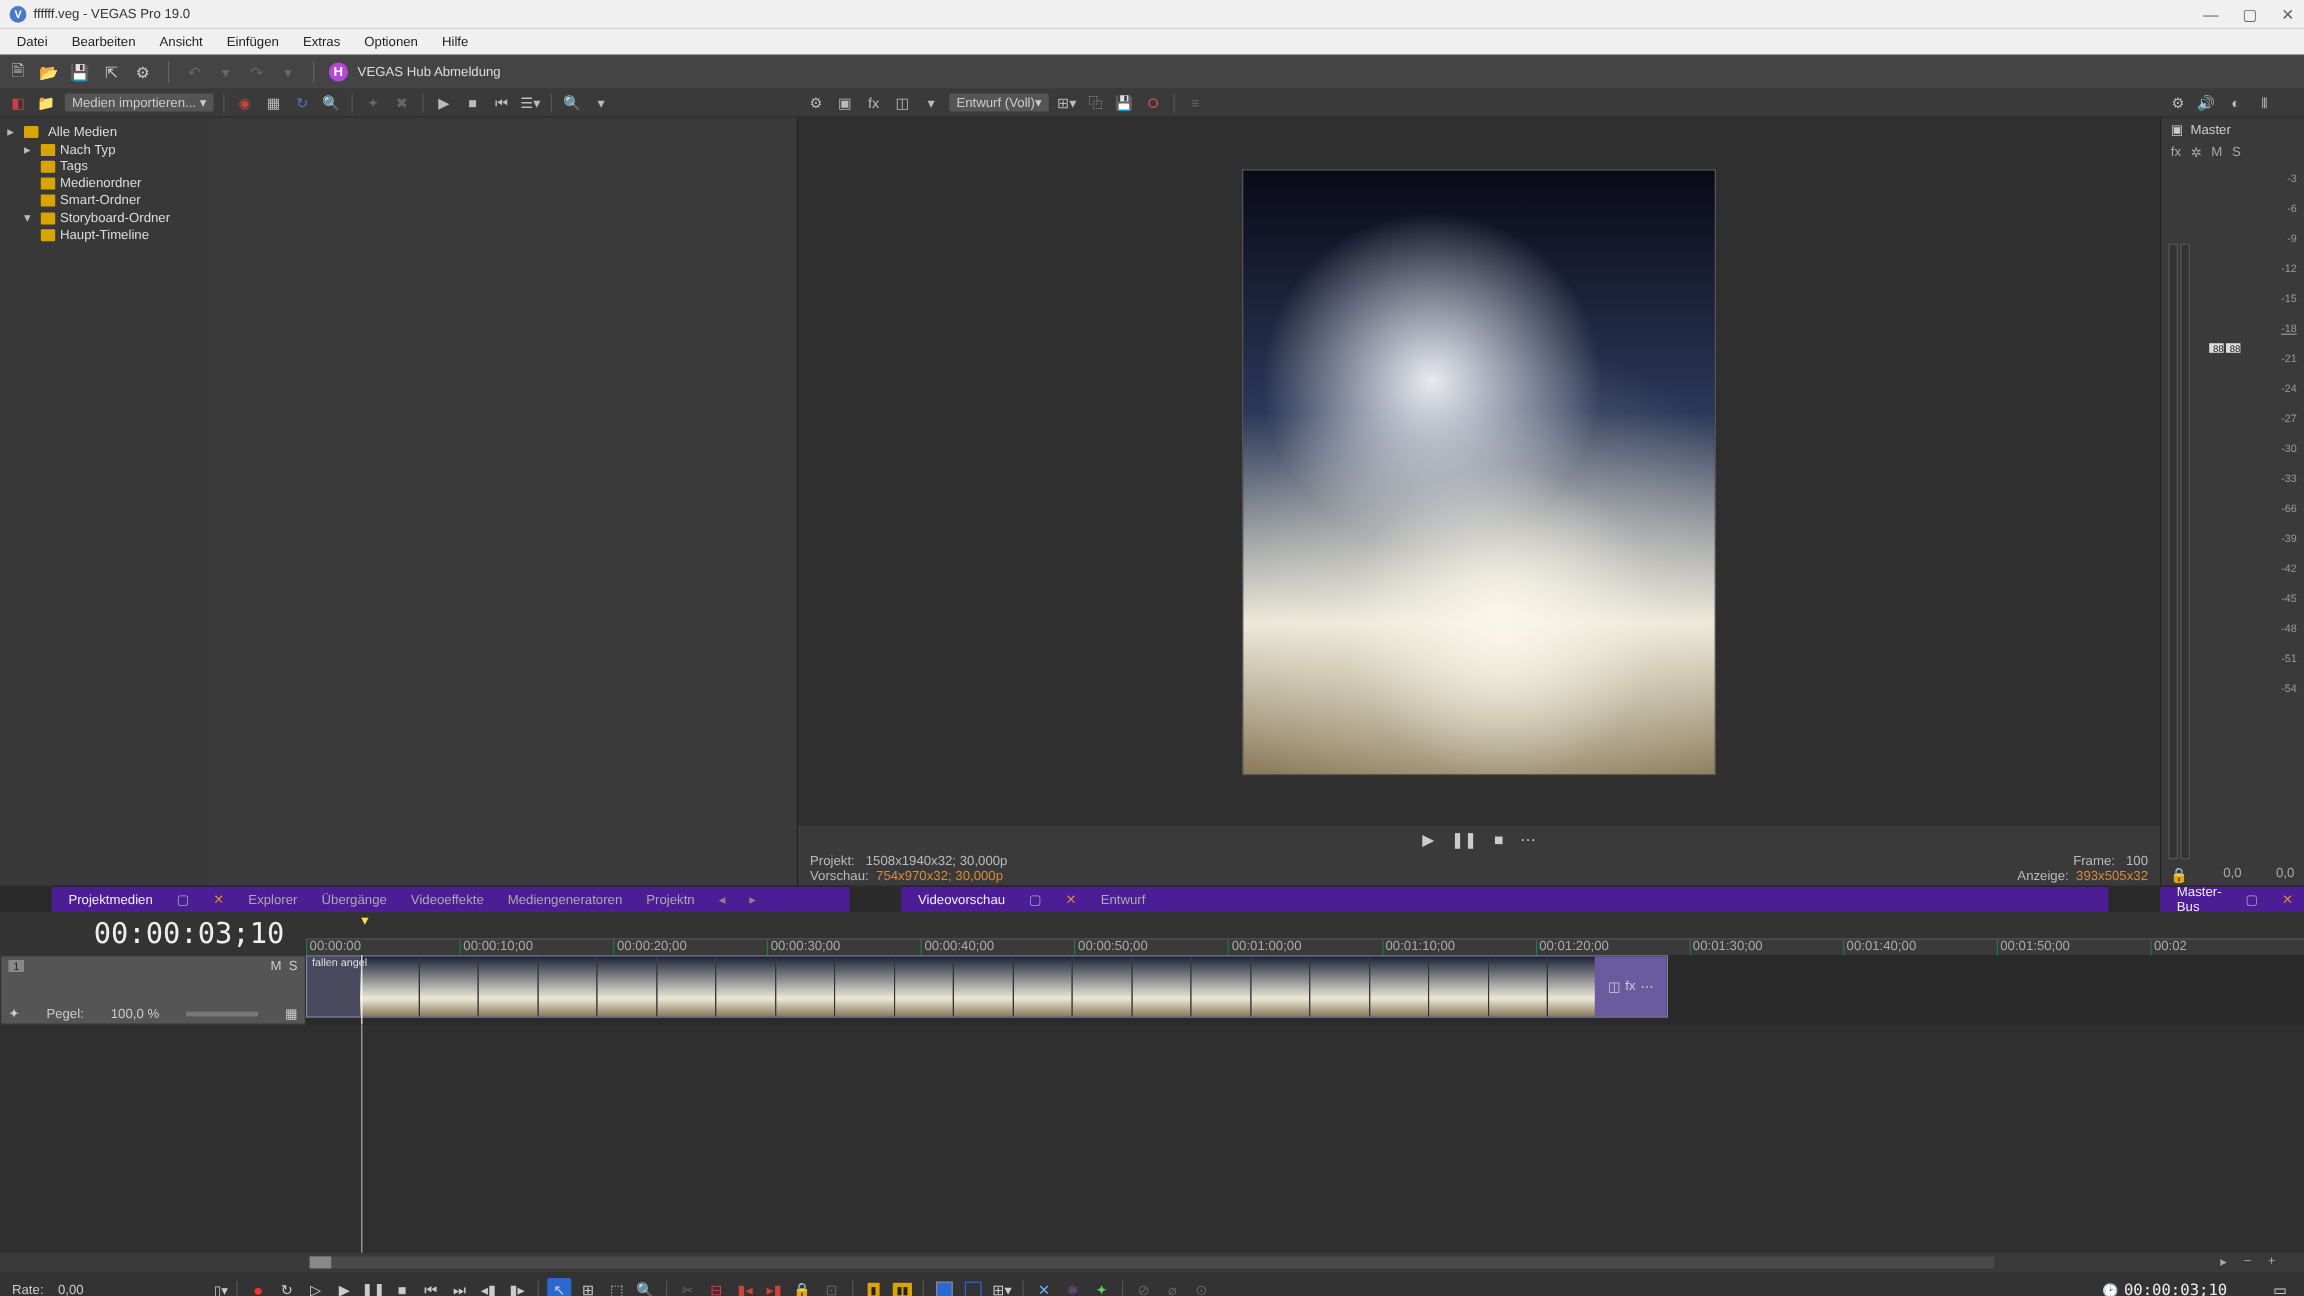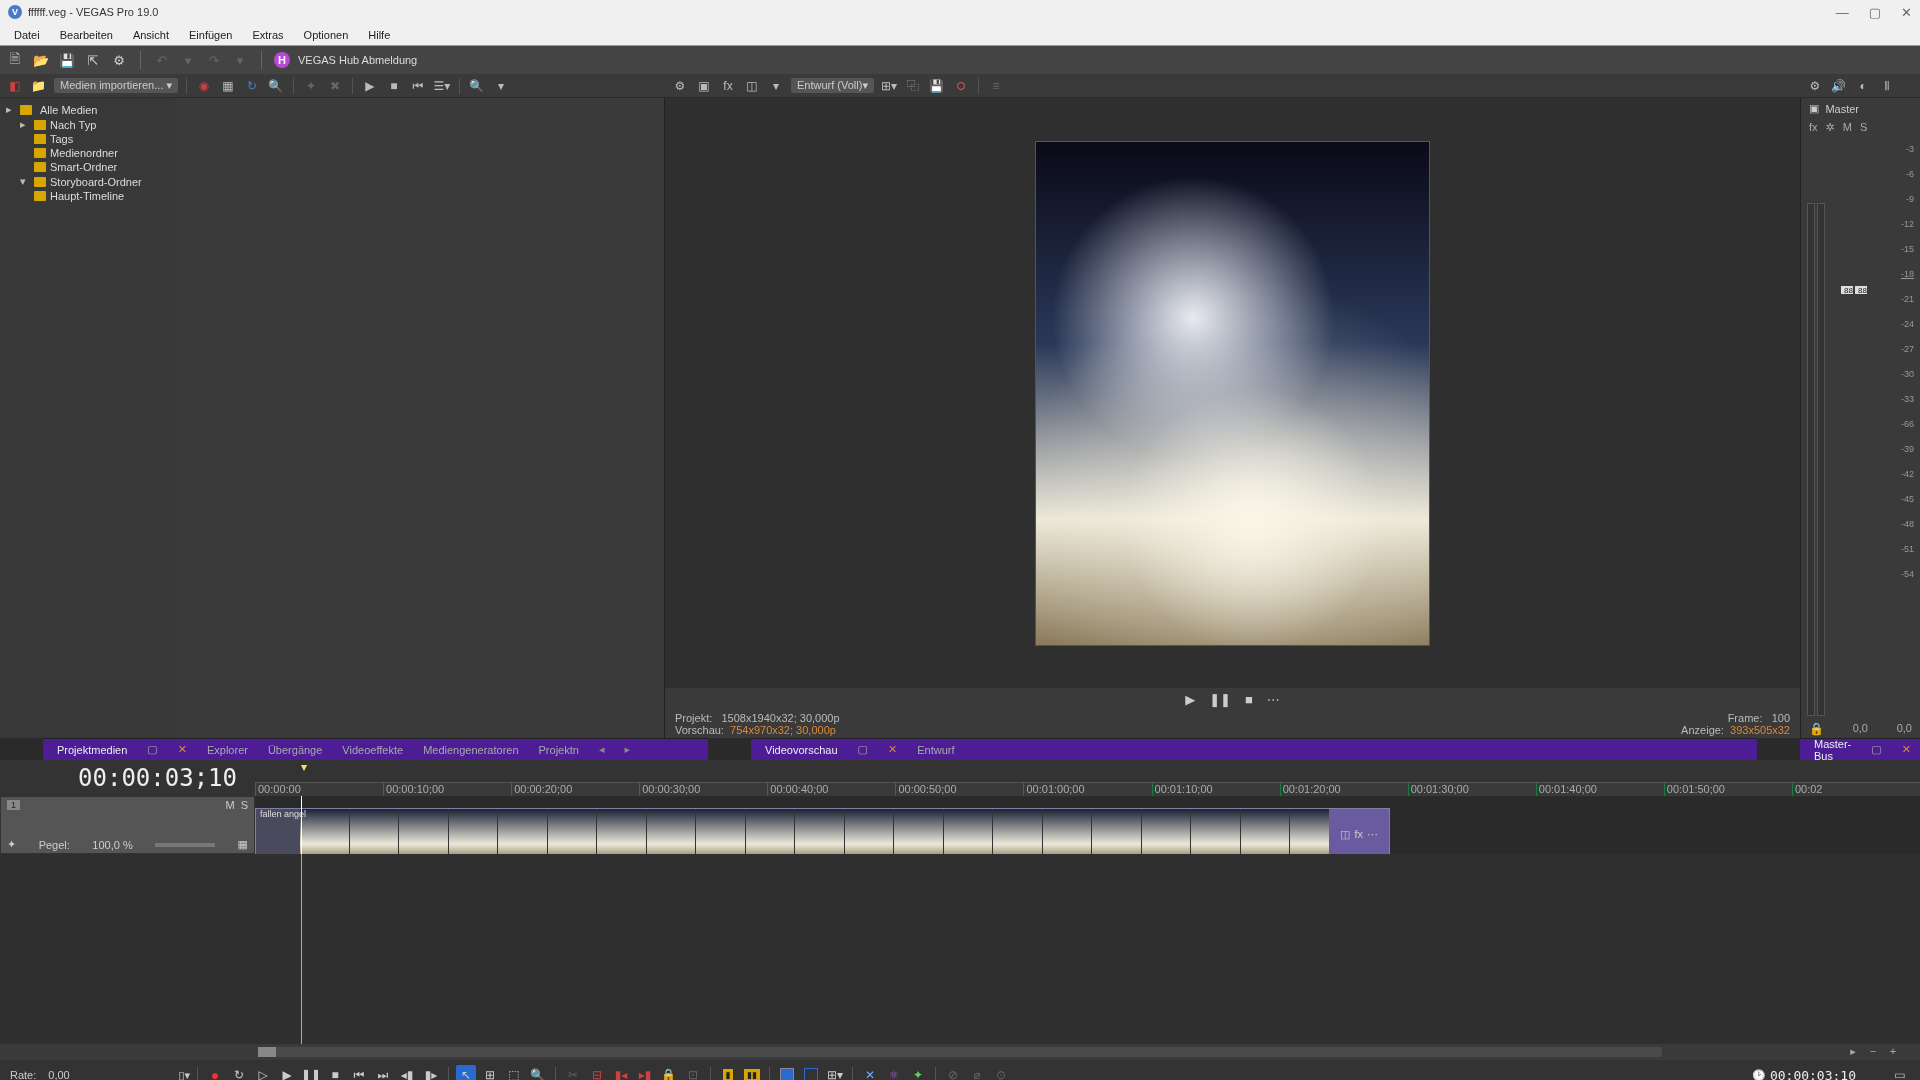--- a/index.html
+++ b/index.html
@@ -92,21 +92,21 @@
 .tl-ruler span{width:135px;padding-left:2px;border-left:1px solid #15803d;}
 
 .tl-tracks{display:flex;height:58px;}
 .track-header{width:255px;background:#555;border:1px solid #333;display:flex;flex-direction:column;justify-content:space-between;padding:2px 6px;}
 .track-header .r1{display:flex;justify-content:space-between;align-items:center;}
 .track-header .num{background:#888;padding:0 4px;color:#222;font-size:9px;}
 .track-header .ms{display:flex;gap:6px;font-size:10px;}
 .track-header .r2{display:flex;justify-content:space-between;align-items:center;font-size:10px;}
 .track-header .slider{width:60px;height:4px;background:#777;}
 .track-content{flex:1;position:relative;background:#2a2a2a;overflow:hidden;}
-.clip{position:absolute;top:12px;left:0;height:52px;width:1135px;background:#4a4a5f;border:1px solid #8080a0;display:flex;overflow:hidden;padding-left:44px;}
+.clip{position:absolute;top:0;left:0;height:52px;width:1135px;background:#4a4a5f;border:1px solid #8080a0;display:flex;overflow:hidden;padding-left:44px;}
 .clip .label{position:absolute;top:0;left:4px;font-size:9px;color:#ddd;z-index:2;}
 .clip .frame{width:50px;height:100%;background:linear-gradient(180deg,#1a2238 0%,#ece8d8 70%,#8a7a5a 100%);border-right:1px solid #333;}
 .clip .tail{position:absolute;right:0;top:0;bottom:0;width:60px;background:#6a5aa0;display:flex;align-items:center;justify-content:center;gap:4px;color:#ccc;font-size:9px;}
 .playhead{position:absolute;top:0;bottom:0;left:46px;width:1px;background:#fff;}
 
 .tl-body{height:190px;background:#2f2f2f;position:relative;}
 .tl-body .playline{position:absolute;top:0;bottom:0;left:301px;width:1px;background:#aaa;}
 
 .tl-hscroll{height:16px;background:#3a3a3a;display:flex;align-items:center;padding:0 258px 0 258px;position:relative;}
 .tl-hscroll .track{flex:1;height:10px;background:#4a4a4a;position:relative;}

